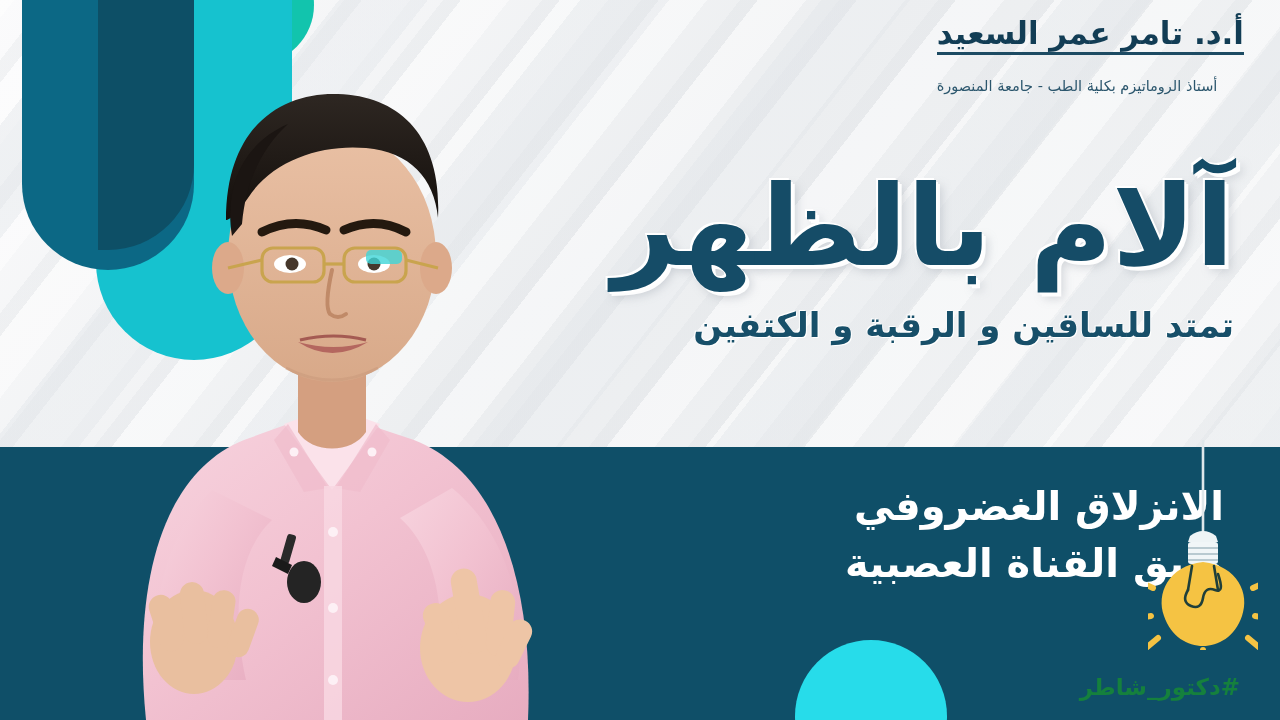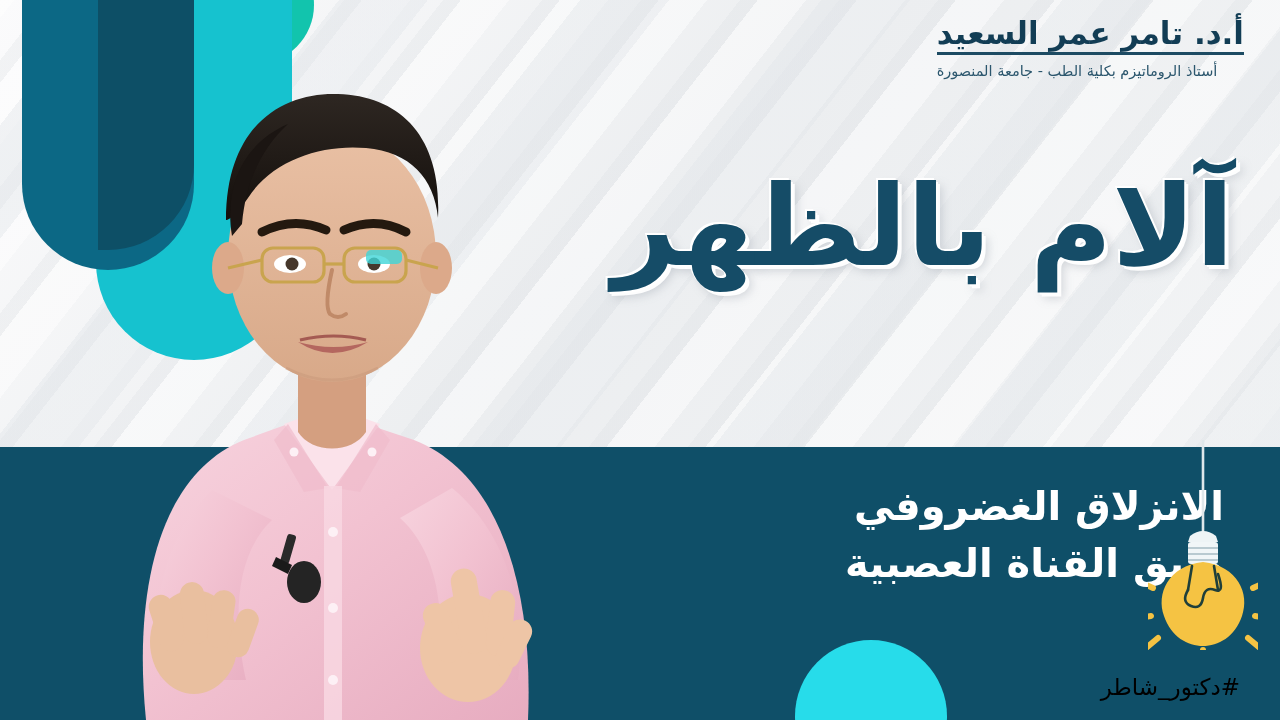--- a/index.html
+++ b/index.html
@@ -123,21 +123,21 @@
     font-size: 31px;
     font-weight: 700;
     color: #123d55;
     letter-spacing: .5px;
     line-height: 1.15;
     white-space: nowrap;
     border-bottom: 3px solid #1d4b63;
     display: inline-block;
   }
   .doctor-sub {
-    margin-top: 8px;
+    margin-top: 23px;
     font-size: 14.5px;
     font-weight: 400;
     color: #2b566d;
     white-space: nowrap;
     line-height: 1.2;
   }
 
   
   .title-wrap {
     position: absolute;
@@ -188,23 +188,23 @@
     white-space: nowrap;
     letter-spacing: 0px;
   }
 
   
   .hashtag {
     position: absolute;
     right: 40px;
     bottom: 20px;
     z-index: 8;
-    color: #000000;
+    color: #15803d;
     font-size: 23px;
-    font-weight: 400;
+    font-weight: 700;
     direction: rtl;
     white-space: nowrap;
   }
 
   
   .bulb {
     position: absolute;
     left: 1148px;
     top: 440px;
     width: 110px;
@@ -328,20 +328,21 @@
     </g>
   </svg>
 
   <div class="name-block">
     <div class="doctor-name">أ.د. تامر عمر السعيد</div>
     <div class="doctor-sub">أستاذ الروماتيزم بكلية الطب - جامعة المنصورة</div>
   </div>
 
   <div class="title-wrap">
     <div class="main-title">آلام بالظهر</div>
+    <div class="title-sub">تمتد للساقين و الرقبة و الكتفين</div>
   </div>
 
   <div class="band-text">
     <div class="band-line">الانزلاق الغضروفي</div>
     <div class="band-line">ضيق القناة العصبية</div>
   </div>
 
   <svg class="bulb" viewBox="0 0 110 210" aria-hidden="true">
 
     <line x1="55" y1="0" x2="55" y2="92" stroke="#dfe7ea" stroke-width="2.6"></line>

